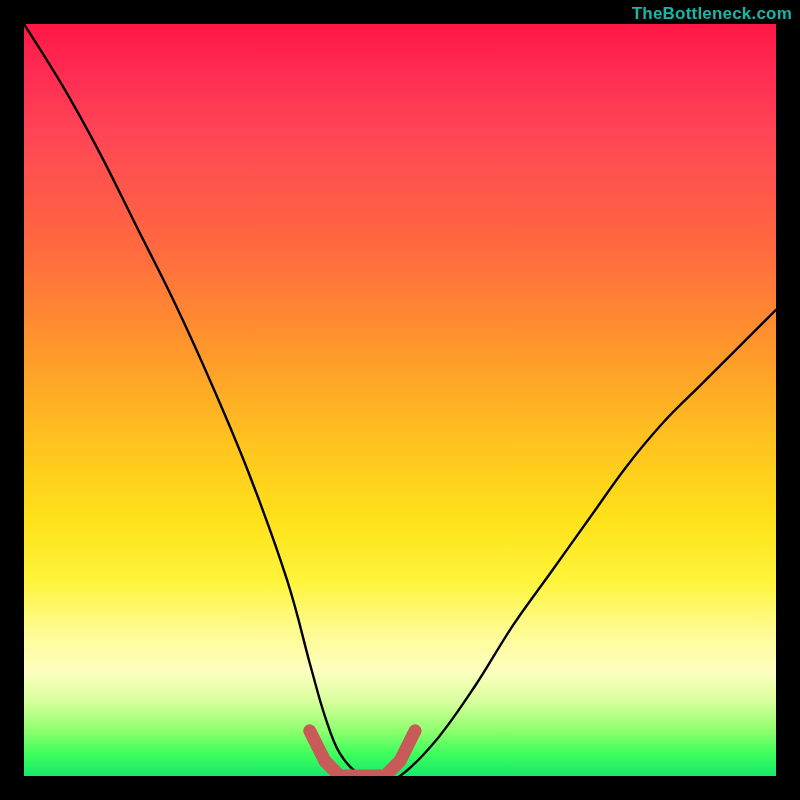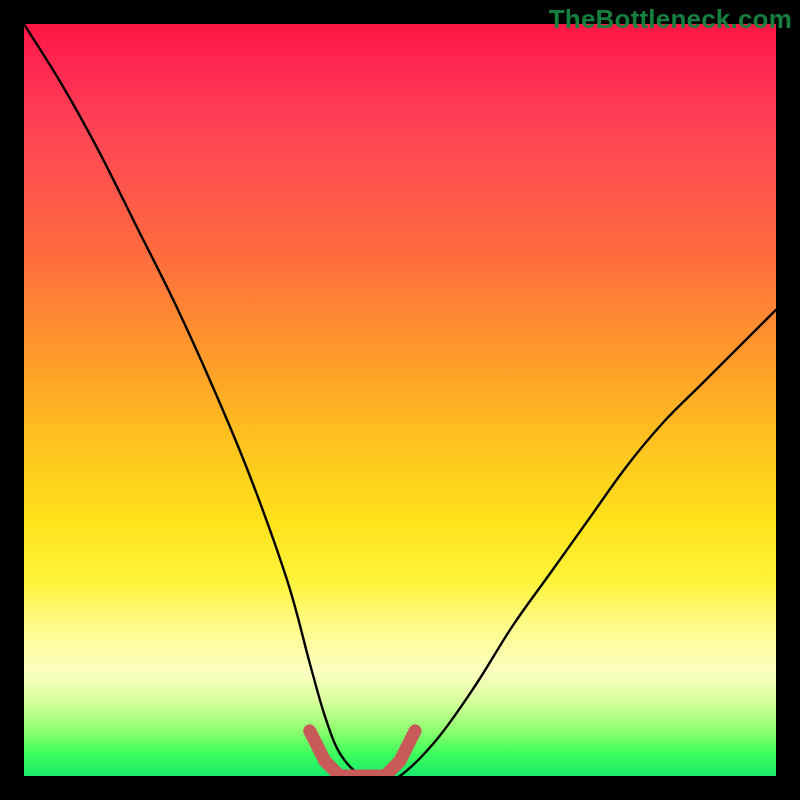--- a/index.html
+++ b/index.html
@@ -38,22 +38,22 @@
       #d9ff9e 90%,
       #8eff6e 94%,
       #3eff5c 97%,
       #18e86a 100%
     );
   }
   .attribution {
     position: absolute;
     top: 4px;
     right: 8px;
-    color: #15803d;
-    font-size: 26px;
+    color: #14b8a6;
+    font-size: 17px;
     font-weight: 600;
     letter-spacing: 0.2px;
     user-select: none;
   }
   svg.curve {
     position: absolute;
     left: 0;
     top: 0;
     width: 752px;
     height: 752px;

